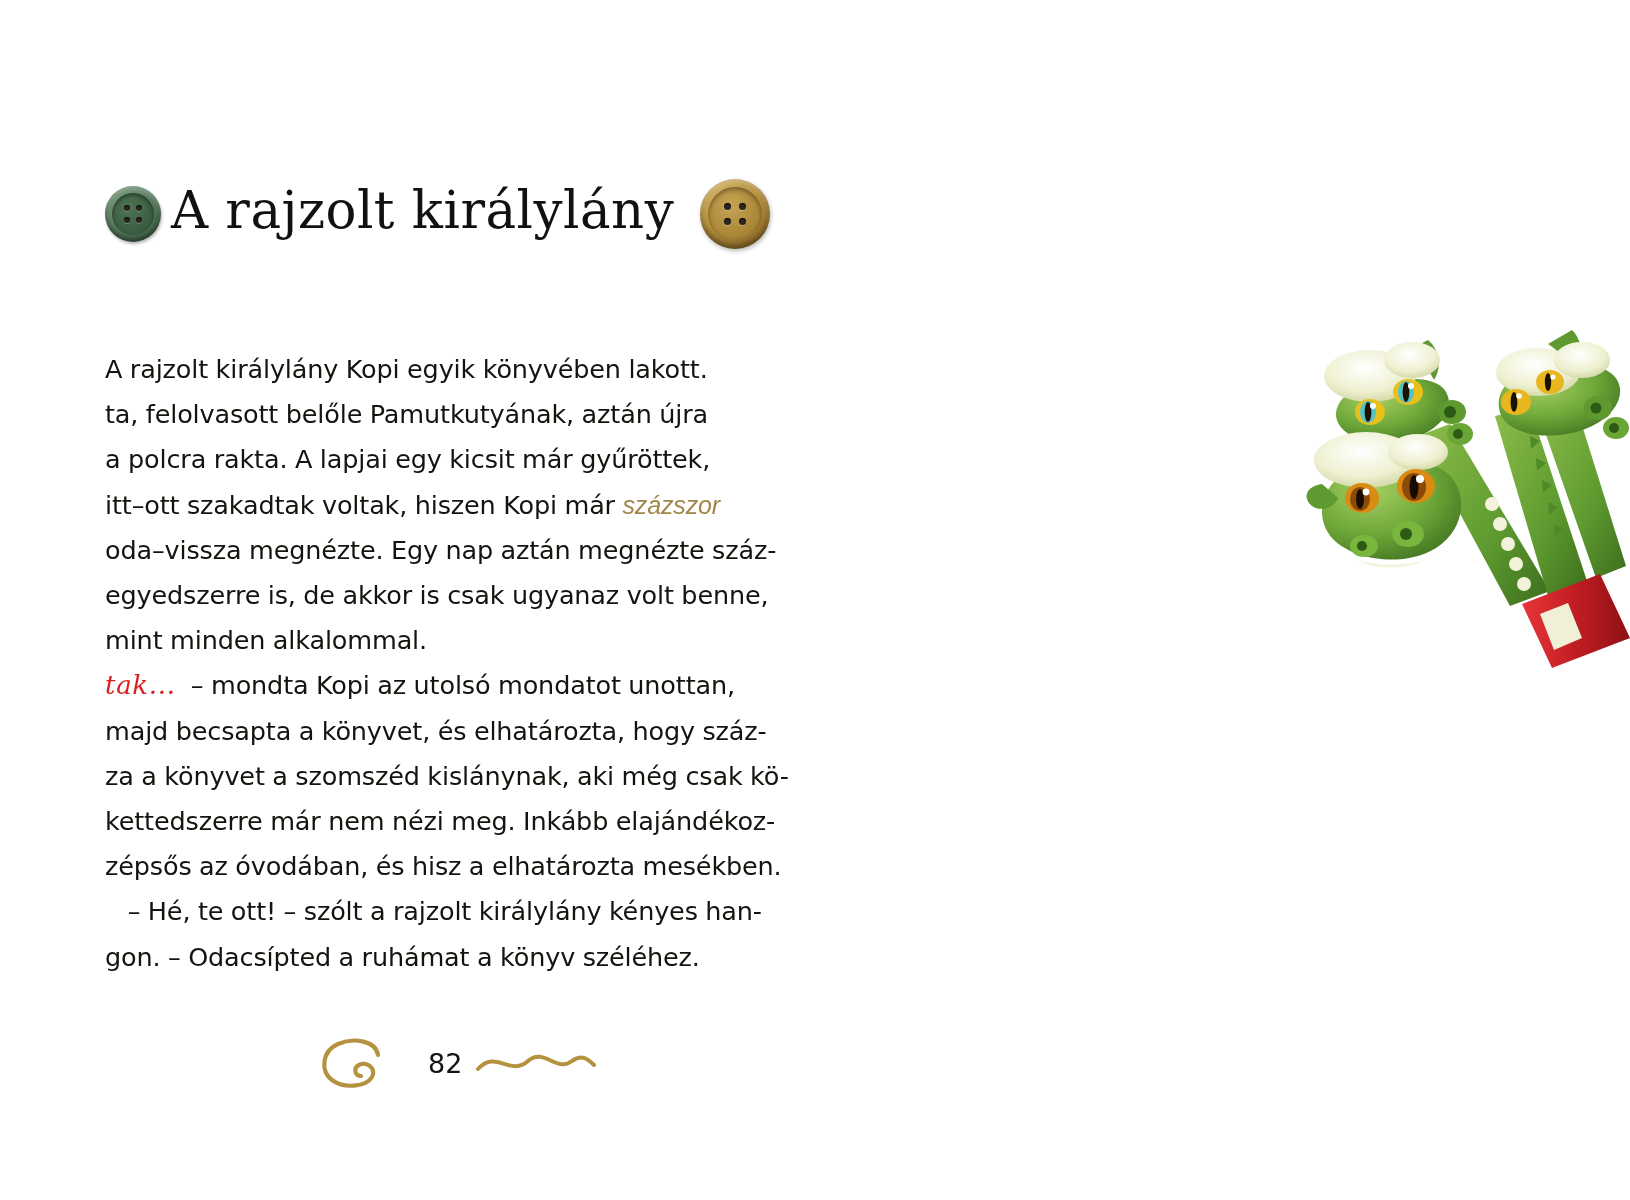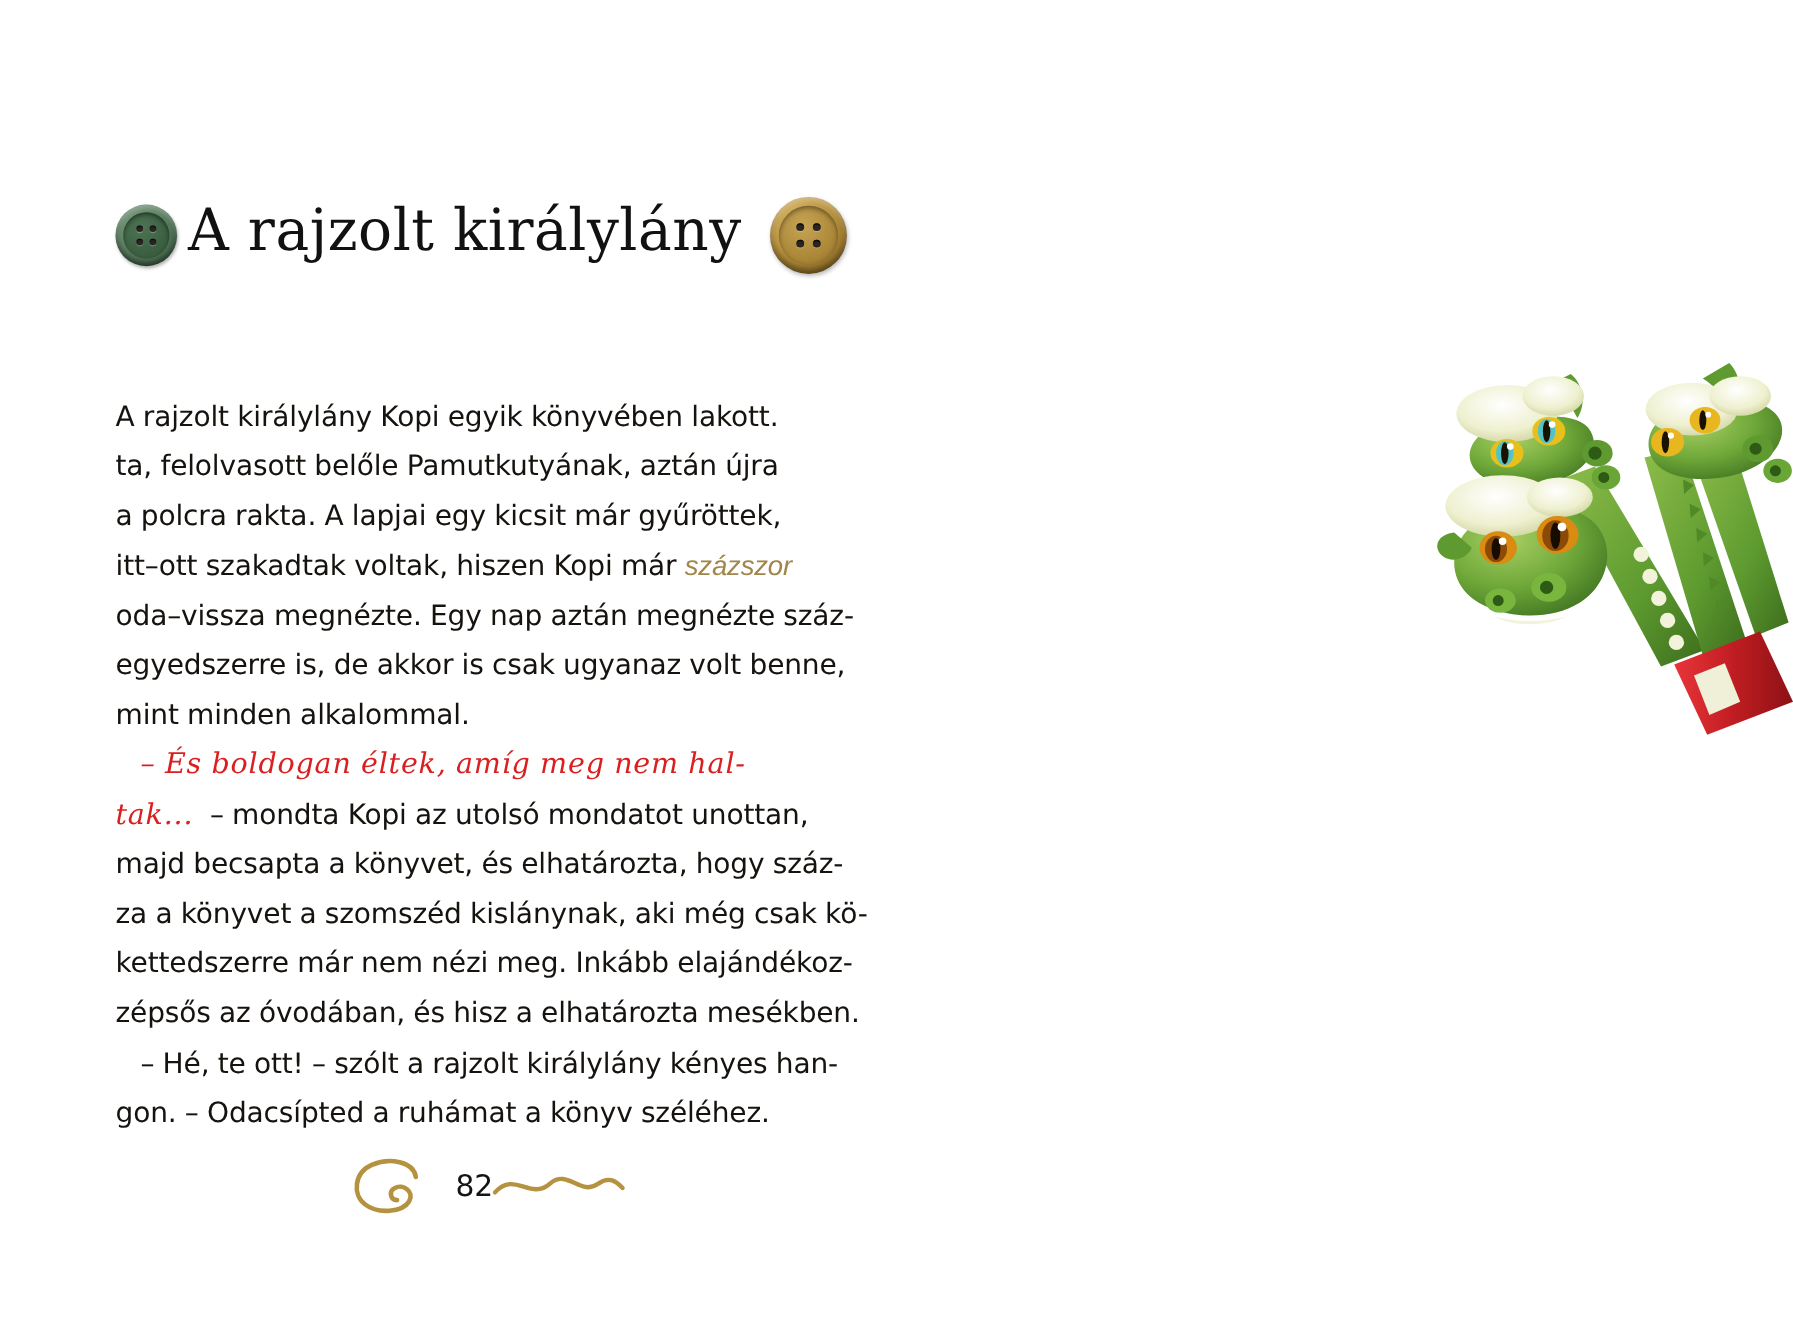--- a/index.html
+++ b/index.html
@@ -115,21 +115,20 @@
   .column {
     position: absolute;
     width: 620px;
     font-family: "DejaVu Sans", sans-serif;
     font-size: 25.5px;
     line-height: 45.2px;
     color: #16130f;
     text-align: justify;
     letter-spacing: -0.15px;
     word-spacing: -0.4px;
-    margin-top: 10px;
   }
   .col-left  { left: 105px; top: 347px; }
 
   .para { margin: 0; text-indent: 0; }
 
   .ln { display: block; white-space: nowrap; }
   .ln.just {
     display: flex;
     justify-content: space-between;
     white-space: pre;
@@ -147,25 +146,25 @@
     font-family: "DejaVu Serif", serif;
     font-style: italic;
     color: #d91f20;
     font-size: 26px;
     letter-spacing: .7px;
   }
 
   
   .folio {
     position: absolute;
-    bottom: 92px;
+    bottom: 107px;
     height: 60px;
     display: flex;
     align-items: center;
-    gap: 0;
+    gap: 14px;
   }
   .folio-left  { left: 318px; }
   .folio-num {
     font-family: "DejaVu Sans", sans-serif;
     font-size: 27px;
     color: #141414;
     line-height: 1;
   }
   .swirl { display: block; }
 
@@ -212,21 +211,20 @@
         <span class="ln just"><span>A rajzolt királylány Kopi egyik könyvében lakott.</span></span>
         <span class="ln just"><span>ta, felolvasott belőle Pamutkutyának, aztán újra</span></span>
         <span class="ln just"><span>a polcra rakta. A lapjai egy kicsit már gyűröttek,</span></span>
         <span class="ln">itt–ott&nbsp;szakadtak&nbsp;voltak,&nbsp;hiszen&nbsp;Kopi&nbsp;már&nbsp;<span class="gold-italic">százszor</span></span>
         <span class="ln just"><span>oda–vissza megnézte. Egy nap aztán megnézte száz-</span></span>
         <span class="ln just"><span>egyedszerre is, de akkor is csak ugyanaz volt benne,</span></span>
         <span class="ln"><span>mint minden alkalommal.</span></span>
       </p>
 
       <p class="para">
-        <span class="ln">&nbsp;&nbsp;&nbsp;<span class="red-script">–&nbsp;És boldogan éltek, amíg meg nem hal-</span></span>
         <span class="ln"><span class="red-script">tak...</span>&nbsp;&nbsp;– mondta Kopi az utolsó mondatot unottan,</span>
         <span class="ln just"><span>majd becsapta a könyvet, és elhatározta, hogy száz-</span></span>
         <span class="ln just"><span>za a könyvet a szomszéd kislánynak, aki még csak kö-</span></span>
         <span class="ln just"><span>kettedszerre már nem nézi meg. Inkább elajándékoz-</span></span>
         <span class="ln just"><span>zépsős az óvodában, és hisz a elhatározta mesékben.</span></span>
       </p>
 
       <p class="para">
         <span class="ln">&nbsp;&nbsp;&nbsp;<span>– Hé, te ott! – szólt a rajzolt királylány kényes han-</span></span>
         <span class="ln"><span>gon. – Odacsípted a ruhámat a könyv széléhez.</span></span>

